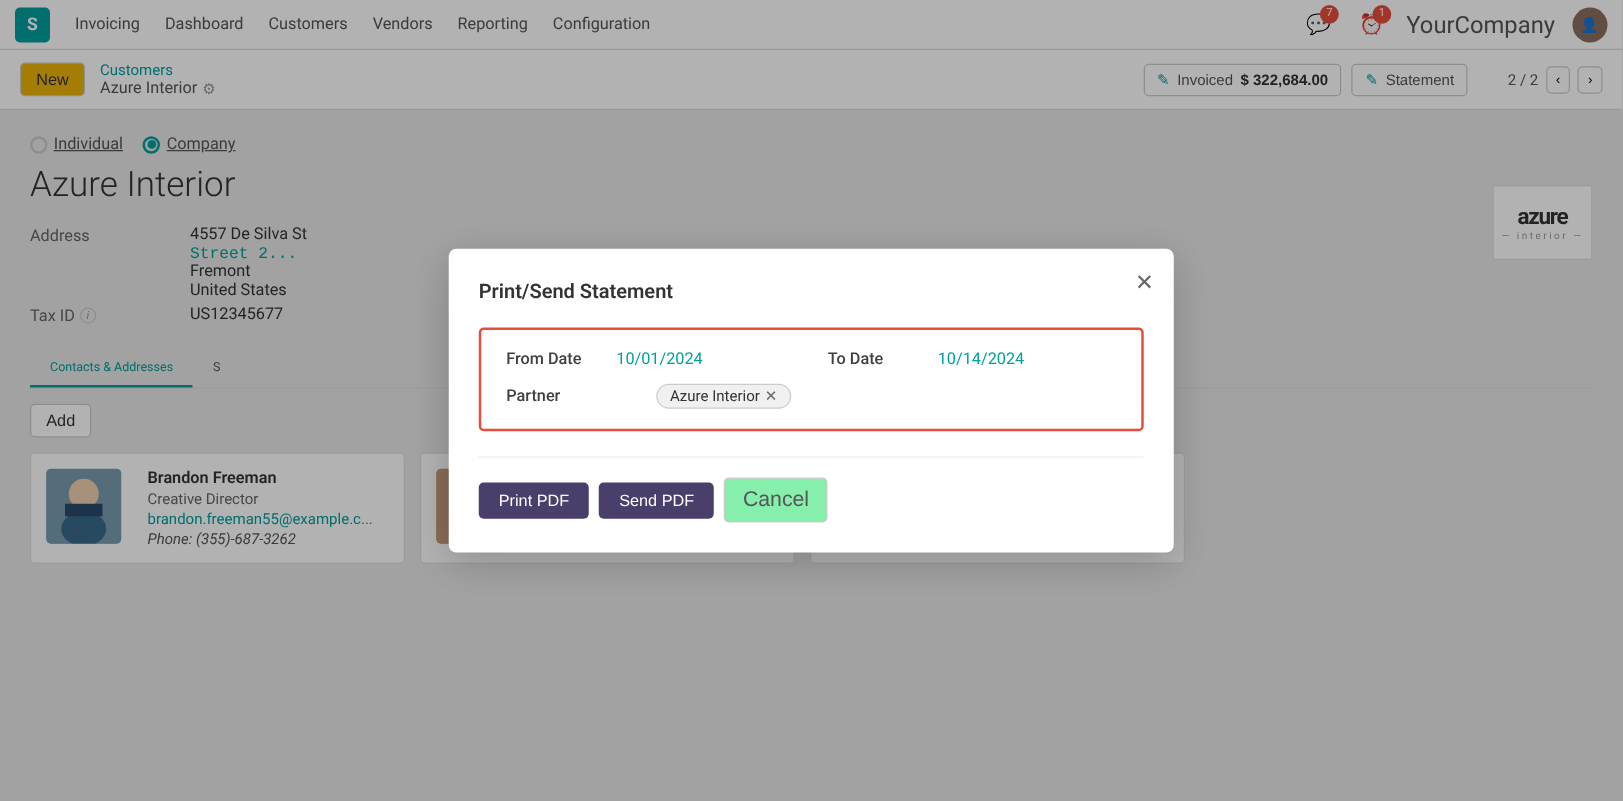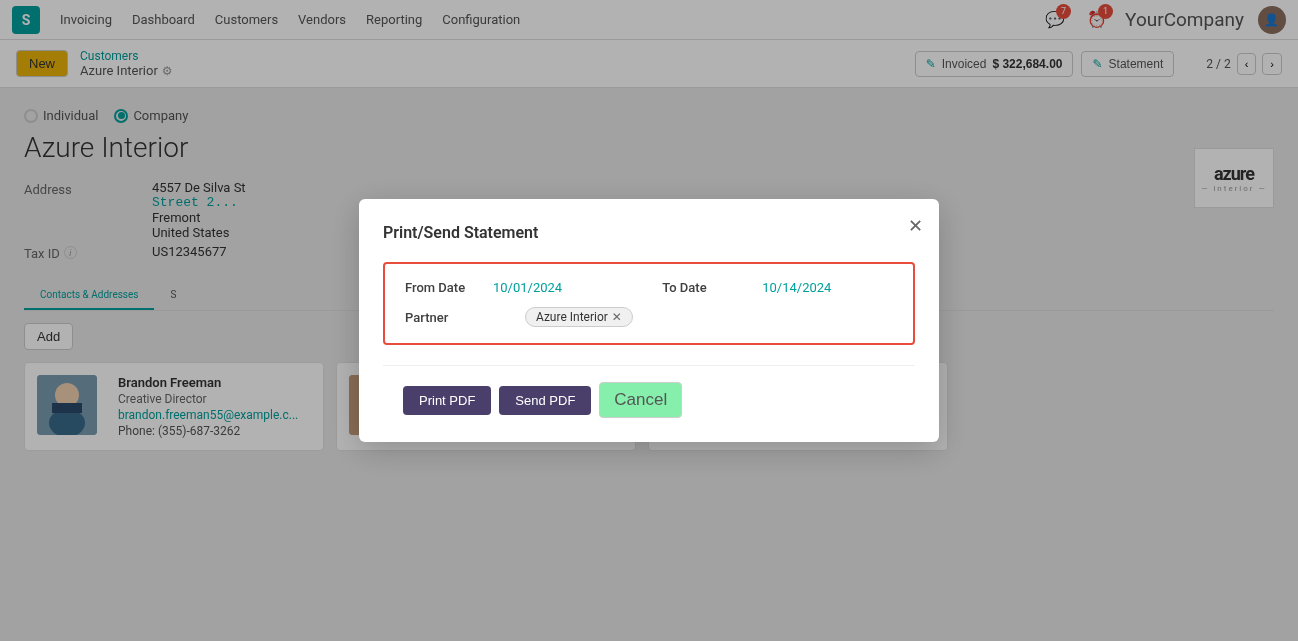--- a/index.html
+++ b/index.html
@@ -102,21 +102,21 @@
     .pager-btn {
       border: 1px solid #ccc; background: #fff;
       padding: 4px 7px; border-radius: 4px; cursor: pointer; font-size: 11px;
     }
 
     
     .main { padding: 20px 24px; position: relative; }
 
     
     .type-row { display: flex; align-items: center; gap: 16px; margin-bottom: 8px; }
-    .radio-option { display: flex; align-items: center; gap: 5px; cursor: pointer; color: #555; font-size: 13px; }
+    .radio-option { display: flex; align-items: center; gap: 5px; cursor: pointer; color: #555; font-size: 13px; text-decoration: underline; }
     .radio-dot {
       width: 14px; height: 14px; border-radius: 50%;
       border: 2px solid #ccc;
       display: flex; align-items: center; justify-content: center;
     }
     .radio-dot.active { border-color: #00a09d; }
     .radio-inner { width: 7px; height: 7px; border-radius: 50%; background: #00a09d; }
 
     .customer-name { font-size: 28px; font-weight: 300; color: #333; margin-bottom: 16px; }
 
@@ -160,21 +160,21 @@
     }
     .contact-photo {
       width: 60px; height: 60px; border-radius: 4px; object-fit: cover;
       background: #aaa; flex-shrink: 0; overflow: hidden;
     }
     .contact-photo svg { width: 100%; height: 100%; }
     .contact-info { flex: 1; }
     .contact-name { font-weight: 600; font-size: 13px; margin-bottom: 2px; }
     .contact-role { color: #666; font-size: 12px; margin-bottom: 2px; }
     .contact-email { color: #00a09d; font-size: 12px; margin-bottom: 2px; }
-    .contact-phone { color: #555; font-size: 12px; }
+    .contact-phone { color: #555; font-size: 12px; font-style: italic; }
 
     
     .overlay {
       position: fixed; inset: 0;
       background: rgba(0,0,0,0.3);
       display: flex; align-items: center; justify-content: center;
       z-index: 100;
     }
 
     
@@ -209,21 +209,21 @@
       background: #f0f0f0; border: 1px solid #ccc; border-radius: 20px;
       padding: 2px 10px; font-size: 12px; color: #333;
     }
     .partner-tag-x { cursor: pointer; color: #666; font-size: 12px; }
 
     .modal-footer { display: flex; gap: 8px; align-items: center; }
     .btn-print, .btn-send {
       padding: 7px 16px; border-radius: 4px; cursor: pointer; font-size: 13px;
       border: none; font-weight: 500;
     }
-    .btn-print { background: #4a3f6b; color: #fff; margin-left: 20px; }
+    .btn-print { background: #4a3f6b; color: #fff; }
     .btn-send { background: #4a3f6b; color: #fff; }
     .btn-cancel {
       padding: 7px 14px; border-radius: 4px; cursor: pointer; font-size: 17px;
       background: #86efac; border: 1px solid #ccc; color: #555;
     }
 
     .divider { border: none; border-top: 1px solid #eee; margin: 0 0 16px 0; }
   </style>
 </head>
 <body>
@@ -390,21 +390,21 @@
   <div class="modal">
     <div class="modal-title">Print/Send Statement</div>
     <button class="modal-close">✕</button>
 
     <div class="modal-form">
       <div class="modal-row">
         <div style="display:flex;align-items:center;gap:8px;">
           <span class="modal-field-label">From Date</span>
           <span class="modal-field-value">10/01/2024</span>
         </div>
-        <div style="display:flex;align-items:flex-end;gap:20px;margin-left:60px;">
+        <div style="display:flex;align-items:flex-end;gap:8px;margin-left:60px;">
           <span class="modal-field-label">To Date</span>
           <span class="modal-field-value">10/14/2024</span>
         </div>
       </div>
       <div class="modal-row">
         <span class="modal-field-label">Partner</span>
         <span class="partner-tag">
           <span>Azure Interior</span>
           <span class="partner-tag-x">✕</span>
         </span>

